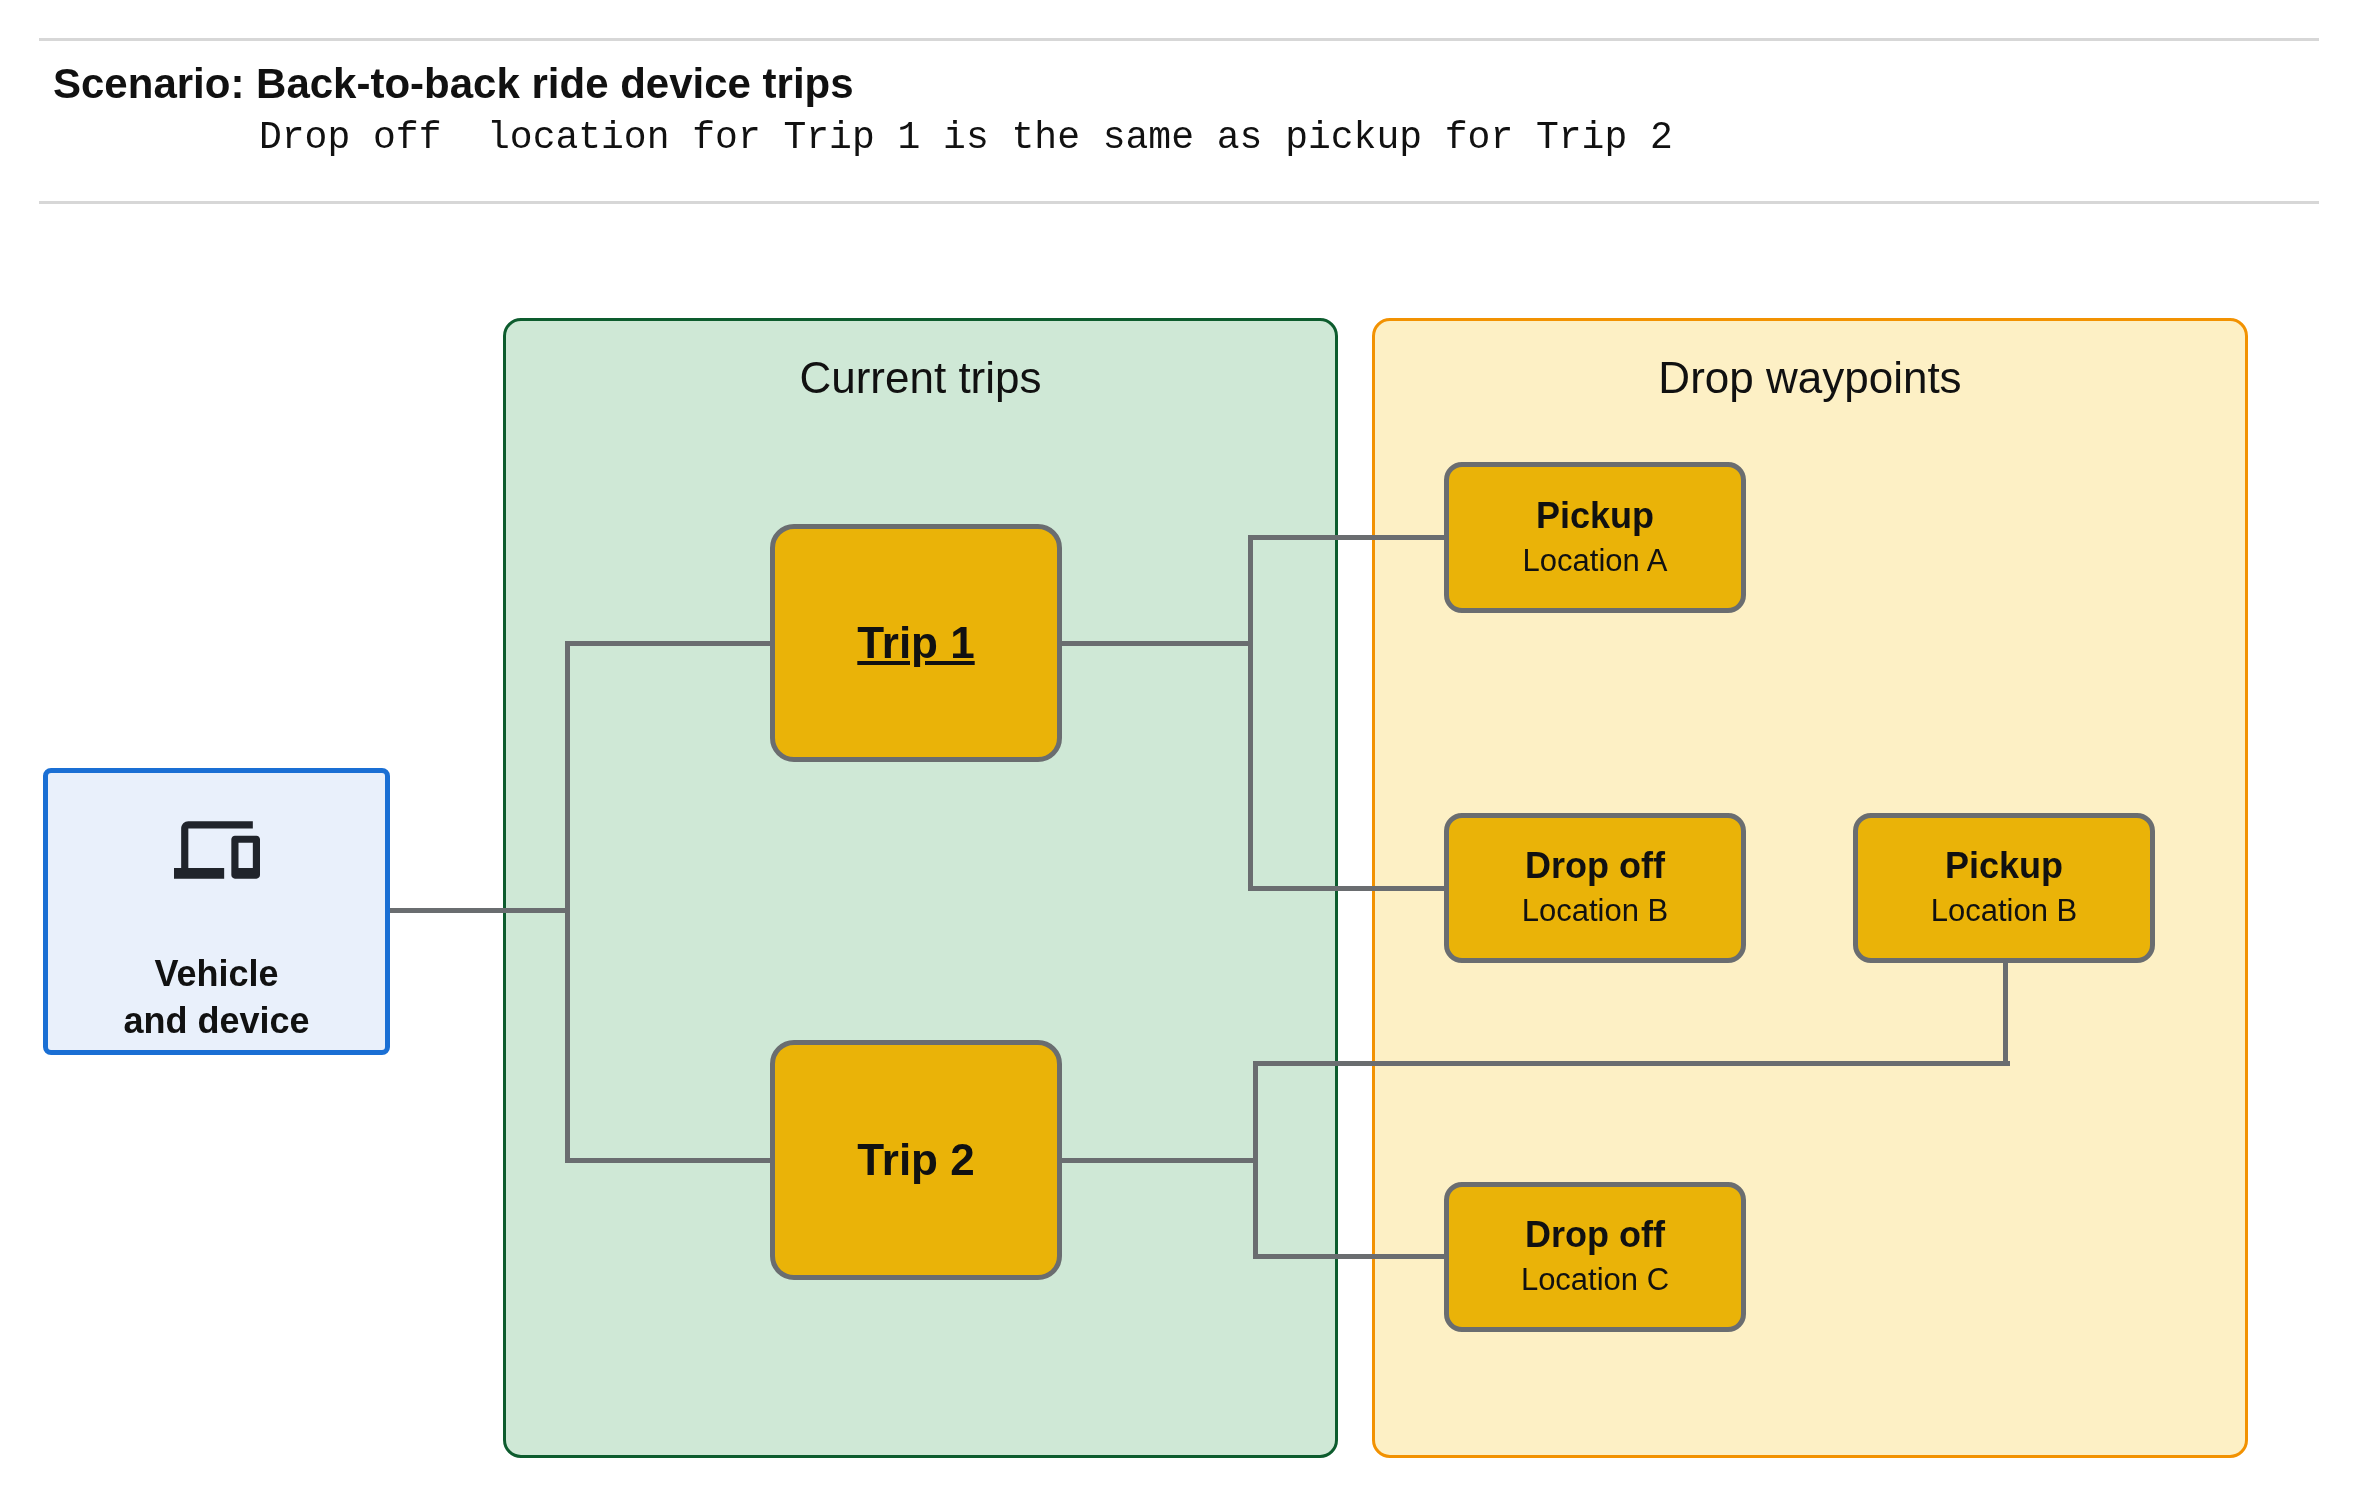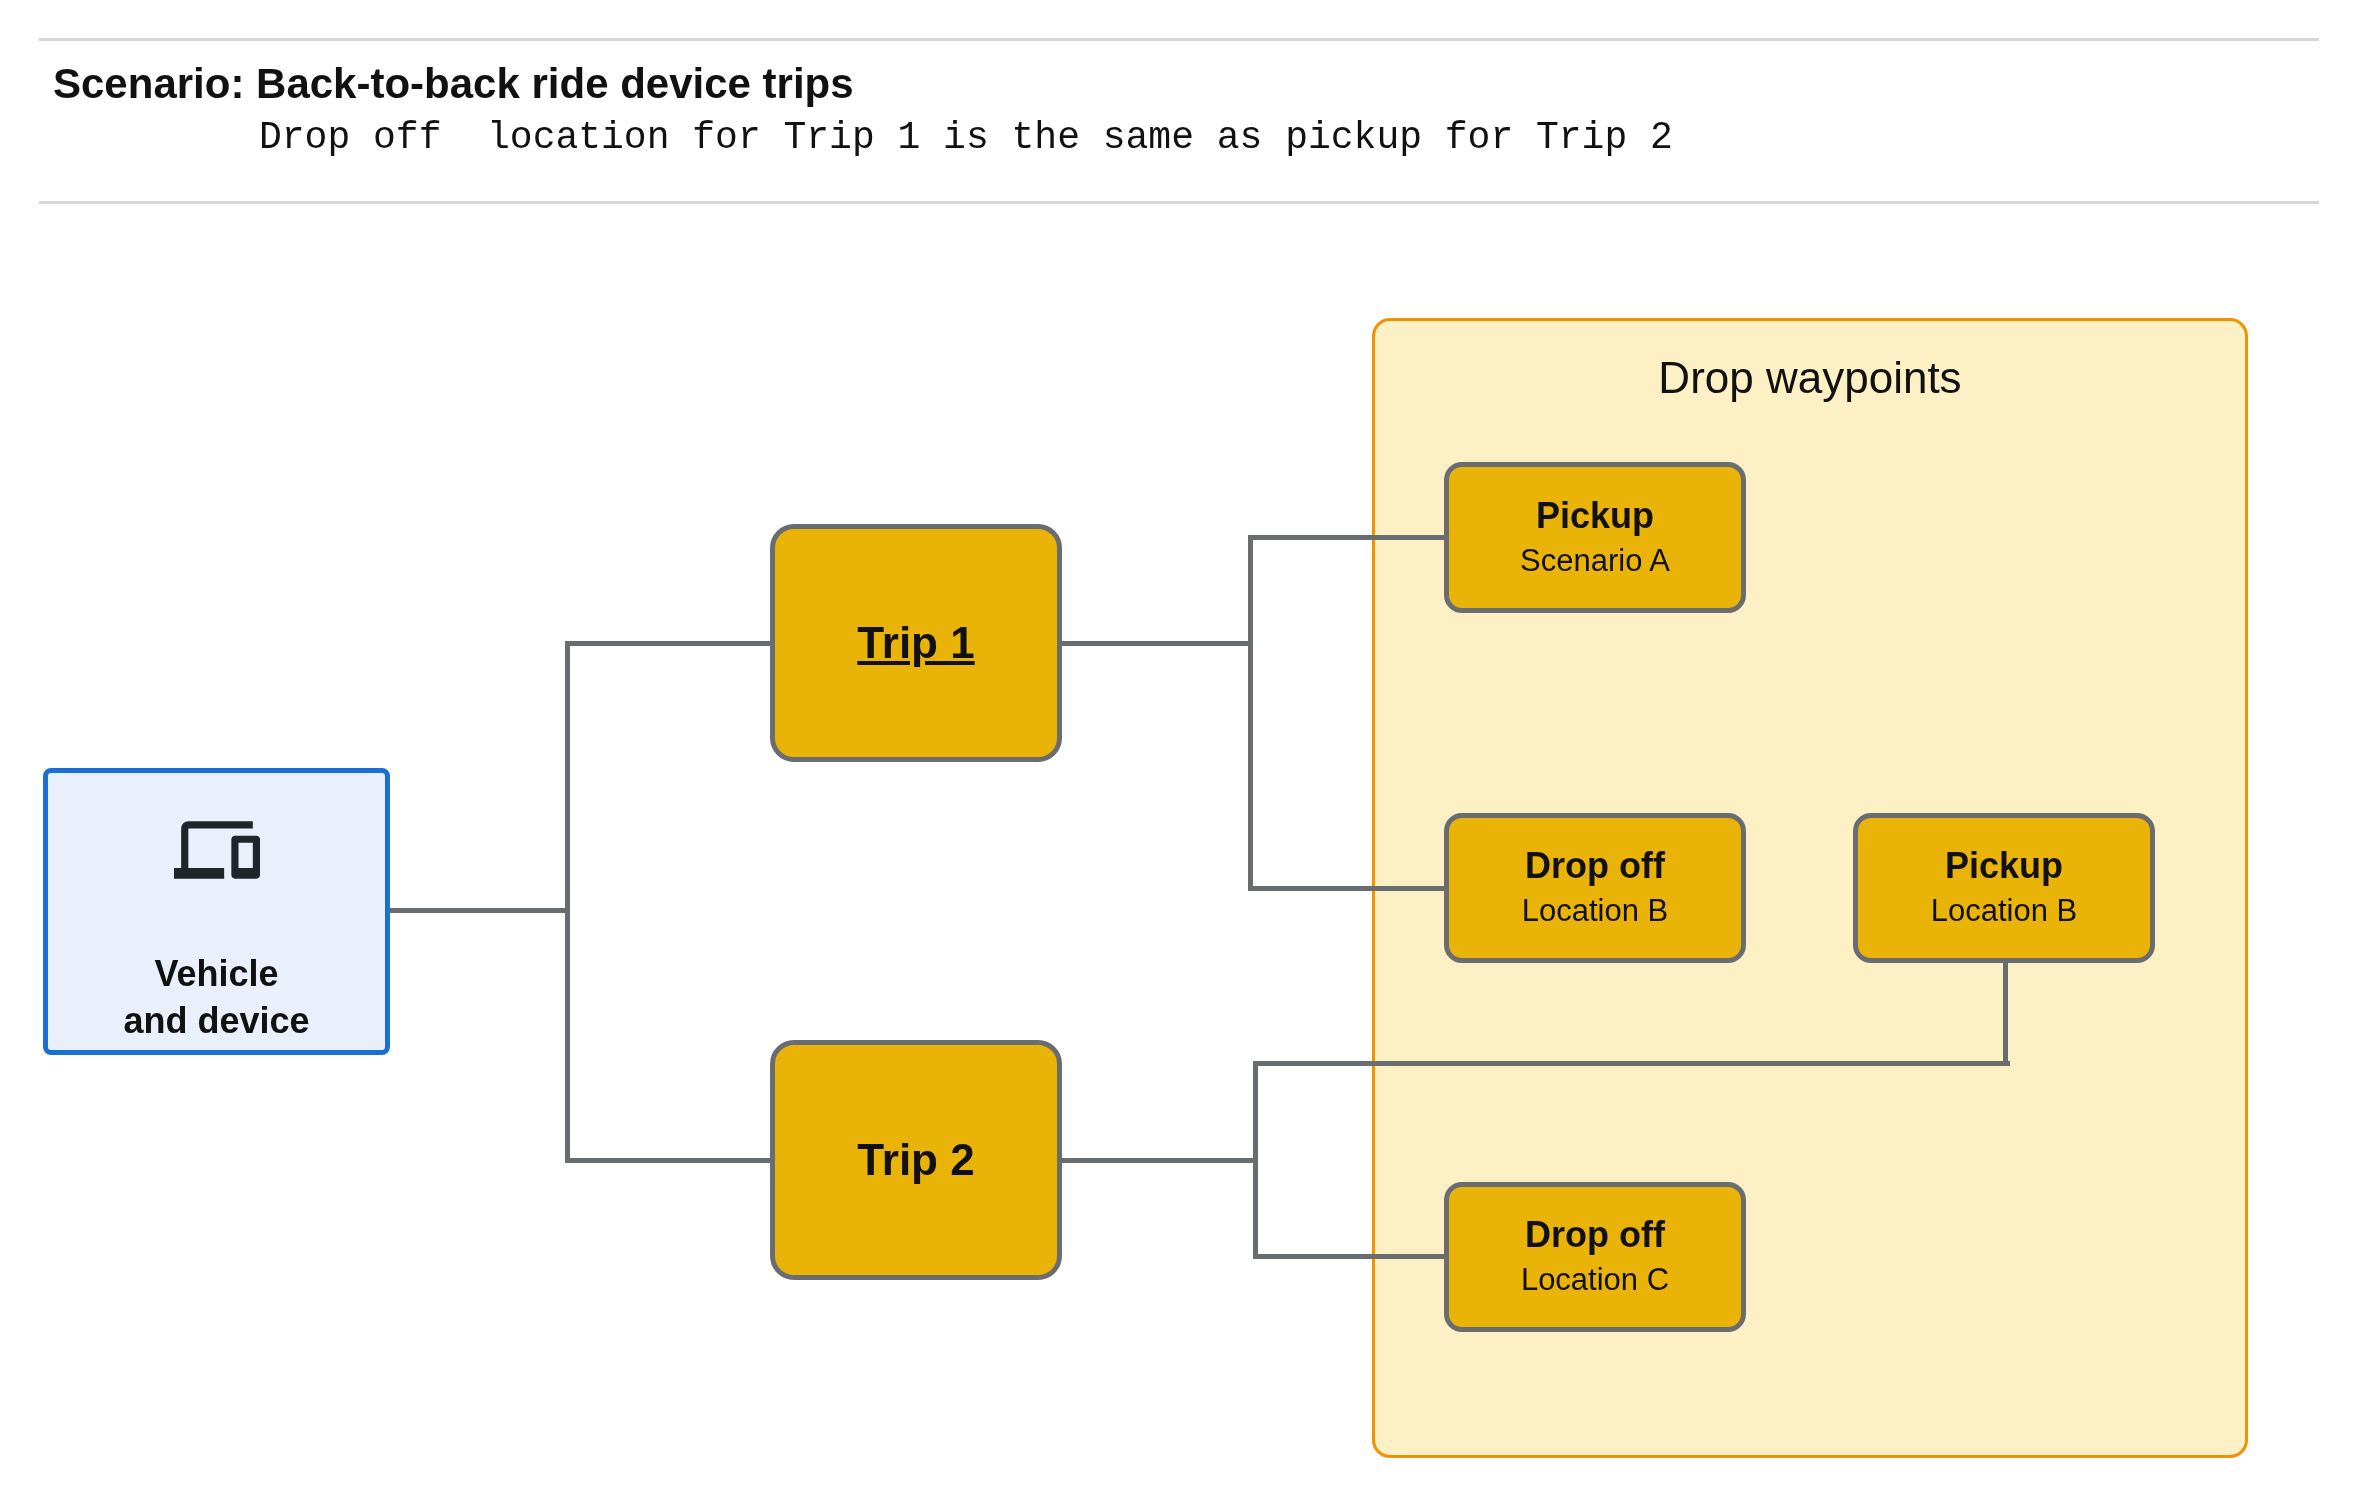--- a/index.html
+++ b/index.html
@@ -49,20 +49,23 @@
 </head>
 <body>
 
 <div class="canvas">
 
   <div class="abs divider" style="left:39px; top:38px; width:2280px;"></div>
   <div class="abs page-title">Scenario: Back-to-back ride device trips</div>
   <div class="abs page-subtitle">Drop off  location for Trip 1 is the same as pickup for Trip 2</div>
   <div class="abs divider" style="left:39px; top:201px; width:2280px;"></div>
 
+  <div class="abs group green" style="left:503px; top:318px; width:835px; height:1140px;">
+    <div class="group-title">Current trips</div>
+  </div>
   <div class="abs group yellow" style="left:1372px; top:318px; width:876px; height:1140px;">
     <div class="group-title">Drop waypoints</div>
   </div>
 
   <div class="abs seg" style="left:390px; top:908px; width:180px; height:5px;"></div>
   <div class="abs seg" style="left:565px; top:641px; width:5px; height:522px;"></div>
   <div class="abs seg" style="left:565px; top:641px; width:208px; height:5px;"></div>
   <div class="abs seg" style="left:565px; top:1158px; width:208px; height:5px;"></div>
 
   <div class="abs seg" style="left:1062px; top:641px; width:190px; height:5px;"></div>
@@ -88,21 +91,21 @@
 
   <div class="abs node trip-node" style="left:770px; top:524px; width:292px; height:238px;text-decoration:underline;">
     <span>Trip 1</span>
   </div>
   <div class="abs node trip-node" style="left:770px; top:1040px; width:292px; height:240px;">
     <span>Trip 2</span>
   </div>
 
   <div class="abs node wp-node" style="left:1444px; top:462px; width:302px; height:151px;">
     <div class="wp-title">Pickup</div>
-    <div class="wp-sub">Scenario A</div>
+    <div class="wp-sub">Location A</div>
   </div>
   <div class="abs node wp-node" style="left:1444px; top:813px; width:302px; height:150px;">
     <div class="wp-title">Drop off</div>
     <div class="wp-sub">Location B</div>
   </div>
   <div class="abs node wp-node" style="left:1853px; top:813px; width:302px; height:150px;">
     <div class="wp-title">Pickup</div>
     <div class="wp-sub">Location B</div>
   </div>
   <div class="abs node wp-node" style="left:1444px; top:1182px; width:302px; height:150px;">

